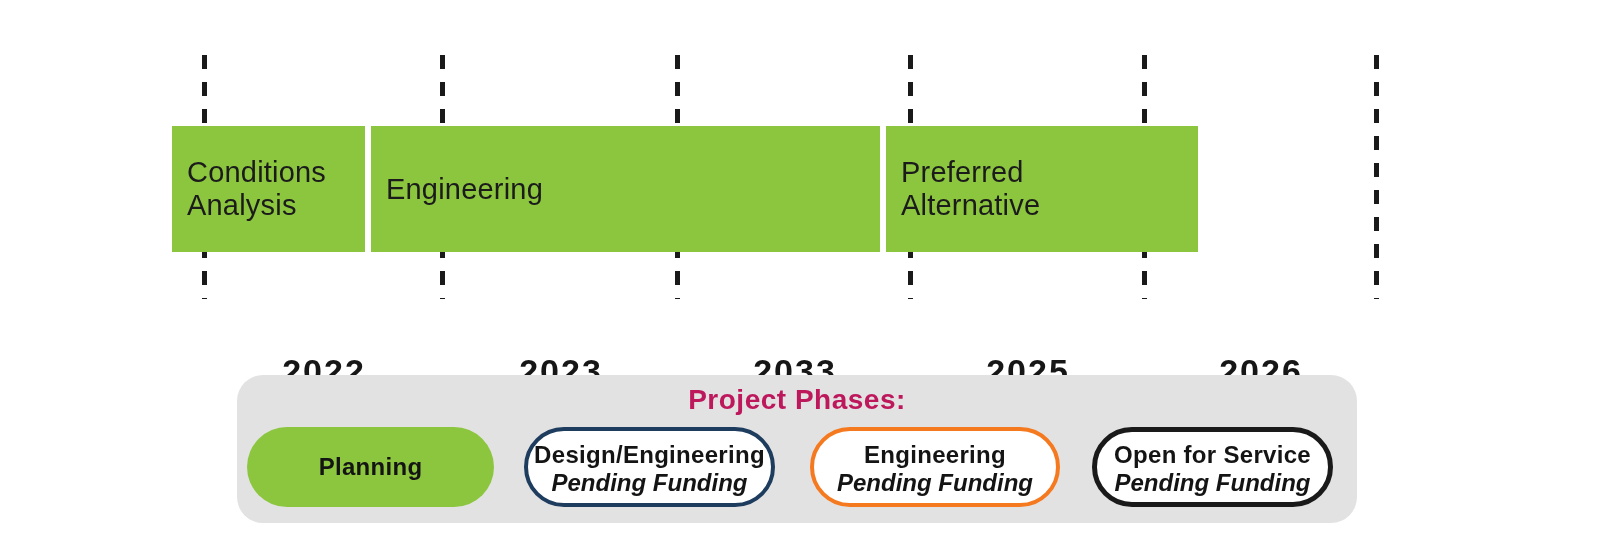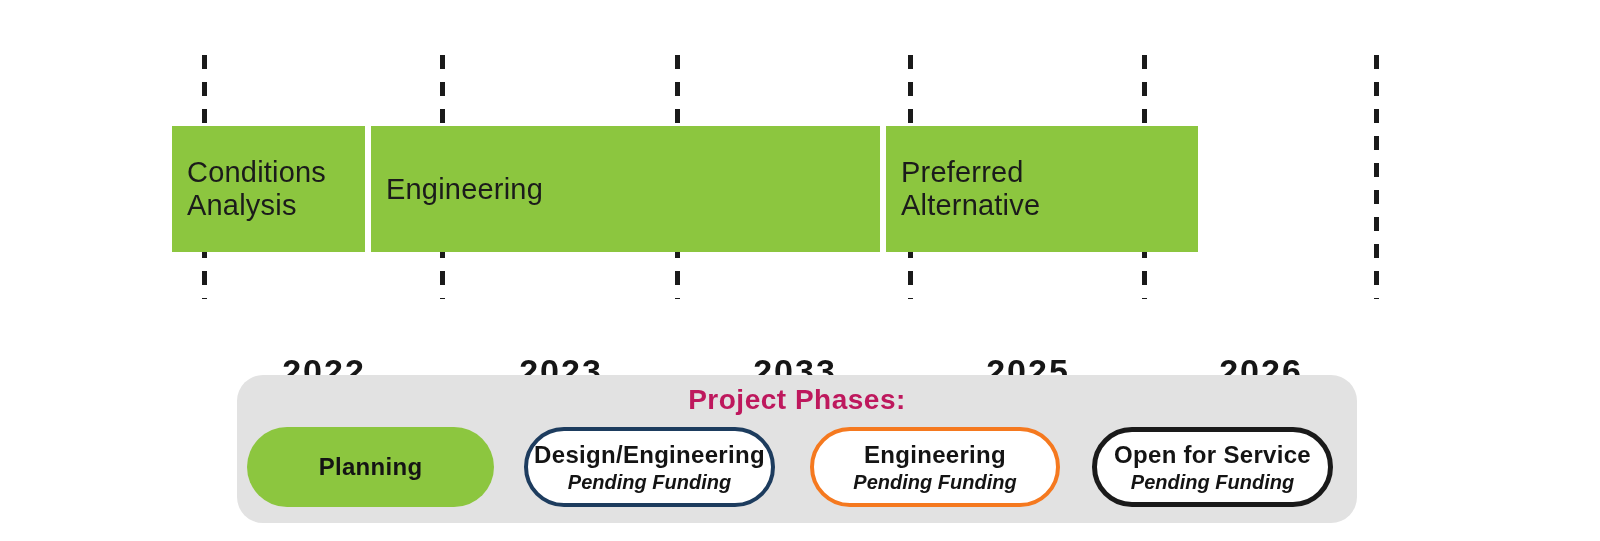--- a/index.html
+++ b/index.html
@@ -39,21 +39,21 @@
   .legend-title{
     position:absolute;top:9px;left:0;right:0;text-align:center;
     font-size:28px;font-weight:bold;letter-spacing:.5px;color:#be185d;
   }
   .pill{
     position:absolute;top:52px;height:80px;border-radius:40px;box-sizing:border-box;
     background:#ffffff;display:flex;flex-direction:column;align-items:center;justify-content:center;
     text-align:center;
   }
   .pill-main{font-size:24px;line-height:28px;font-weight:bold;letter-spacing:.3px;color:#141414;white-space:nowrap}
-  .pill-sub{font-size:20px;line-height:23px;font-style:italic;font-weight:bold;color:#141414;margin-top:2px;white-space:nowrap}
+  .pill-sub{font-size:24px;line-height:23px;font-style:italic;font-weight:bold;color:#141414;margin-top:2px;white-space:nowrap}
   .pill-planning{left:10px;width:247px;background:var(--green,#8CC63F)}
   .pill-design{left:287px;width:251px;border:4px solid var(--navy,#1D3C5E)}
   .pill-construction{left:573px;width:250px;border:4px solid var(--orange,#F5791F)}
   .pill-open{left:855px;width:241px;border:5px solid var(--ink,#141414)}
 </style>
 </head>
 <body>
 
 <div class="stage">
 

